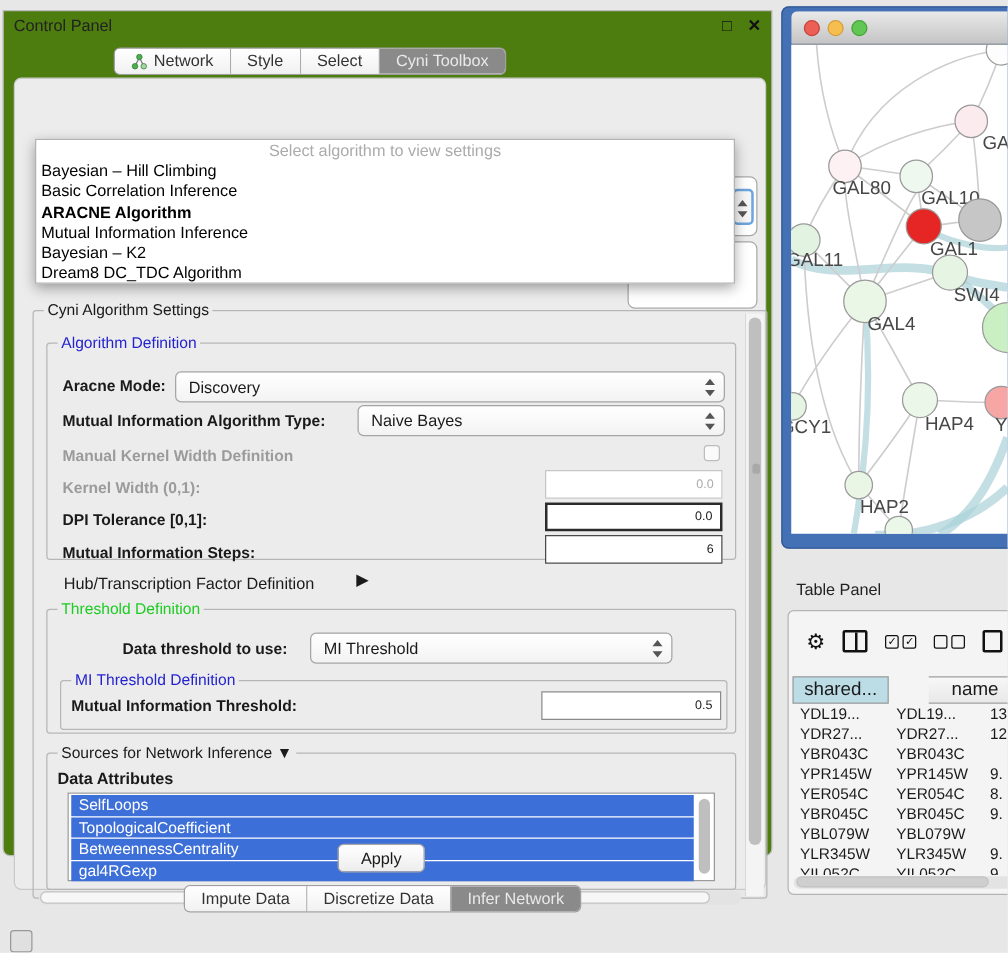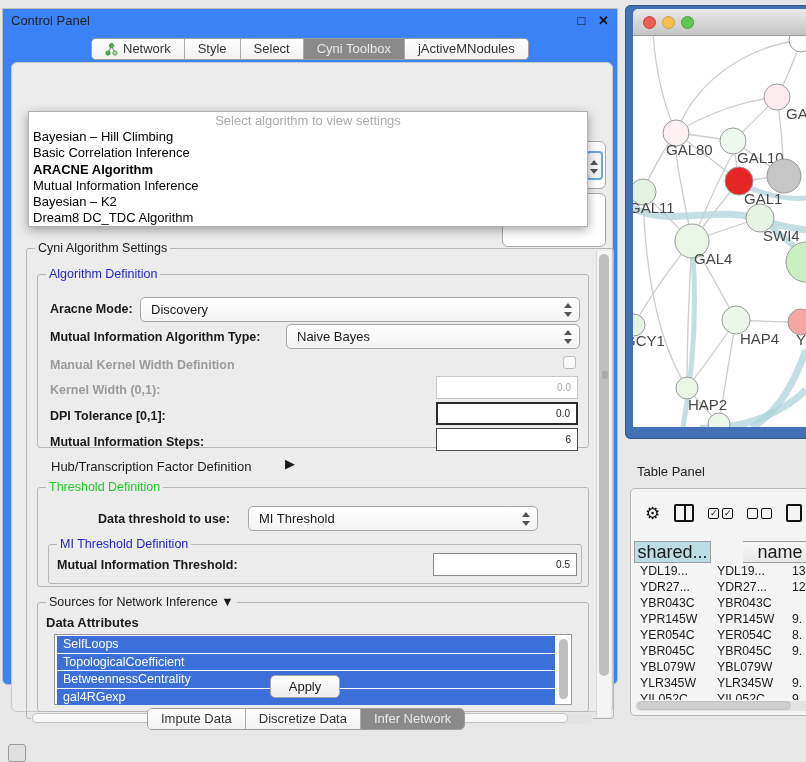--- a/index.html
+++ b/index.html
@@ -3,21 +3,21 @@
 <meta charset="utf-8">
 <style>
   * { box-sizing: border-box; margin: 0; padding: 0; }
   html,body { width:806px; height:762px; }
   body { position:relative; overflow:hidden; background:#E7E7E7;
          font-family:"Liberation Sans",sans-serif; color:#1a1a1a; }
   .abs { position:absolute; }
 
   
   .control-panel { left:2px; top:8px; width:616px; height:677px;
-    background:#3b82f6; border:1px solid #BDBDBD; border-radius:0 0 6px 6px; }
+    background:#4d7c0f; border:1px solid #BDBDBD; border-radius:0 0 6px 6px; }
   .cp-titlebar { left:0; top:0; width:100%; height:24px; padding-left:8px;
     font-size:13px; line-height:24px; color:#222; }
   .cp-title-icons { right:8px; top:0; height:24px; line-height:24px; font-size:13px; color:#111; }
   .cp-title-icons span { margin-left:9px; cursor:default; }
   .icon-close { font-weight:bold; }
 
   
   .seg-bar { display:flex; border:1px solid #9F9F9F; border-radius:5px;
     background:#FBFBFB; height:22px; overflow:hidden; width:max-content; }
   .seg { padding:0 13px; font-size:13px; line-height:20px; color:#333;
@@ -103,21 +103,21 @@
   .tp-toolbar { position:absolute; left:0; top:0; width:100%; height:48px;
     display:flex; align-items:center; padding-left:14px; gap:14px; }
   .gear { font-size:17px; color:#111; line-height:1; }
   .col-icon { width:20px; height:18px; border:2px solid #111; border-radius:2px; position:relative; }
   .col-icon::after { content:""; position:absolute; left:50%; top:0; bottom:0; width:2px; background:#111; }
   .chk-pair { display:flex; gap:3px; }
   .chk { width:11px; height:11px; border:1.5px solid #111; border-radius:2px;
     font-size:9px; line-height:9px; text-align:center; color:#111; }
   .doc-icon { width:16px; height:18px; border:2px solid #111; border-radius:2px; }
   .tp-header { position:absolute; left:3px; top:52px; height:22px; display:flex; }
-  .th { border:1px solid #9E9E9E; border-left:none; font-size:18px; text-align:center;
+  .th { border:1px solid #9E9E9E; border-left:none; font-size:15px; text-align:center;
     line-height:20px; background:linear-gradient(#F7F7F7,#E8E8E8); }
   .th:first-child { border-left:1px solid #9E9E9E; }
   .th.hl { background:#BCDDE6; }
   .tp-rows { position:absolute; left:3px; top:74px; height:137px; overflow:hidden; width:220px; }
   .tr { display:flex; height:16px; line-height:16px; font-size:12.3px; }
   .td { padding-left:6px; white-space:nowrap; overflow:hidden; }
 
   .grip-icon { left:8px; top:744px; width:18px; height:18px; border:1px solid #999;
     border-radius:3px; background:#E0E0E0; }
   .splitter-dot { left:602px; top:371px; width:6px; height:8px; background:#9B9B9B;
@@ -149,23 +149,20 @@
         <span>Network</span>
       </div>
       <div class="seg">
           <span>Style</span>
         </div>
       <div class="seg">
           <span>Select</span>
         </div>
       <div class="seg selected">
           <span>Cyni Toolbox</span>
-        </div>
-      <div class="seg">
-          <span>jActiveMNodules</span>
         </div>
     </div>
   </div>
 
   <div class="abs content-panel">
 
     <div class="abs combo-partial" style="left:490px; top:78px; width:104px; height:48px;"></div>
     <div class="abs combo-partial" style="left:490px; top:130px; width:104px; height:54px;"></div>
     <div class="abs focus-spinner" style="left:574px; top:88px; width:17px; height:29px;">
       <span class="combo-arrows" style="right:3px; top:6px;">

